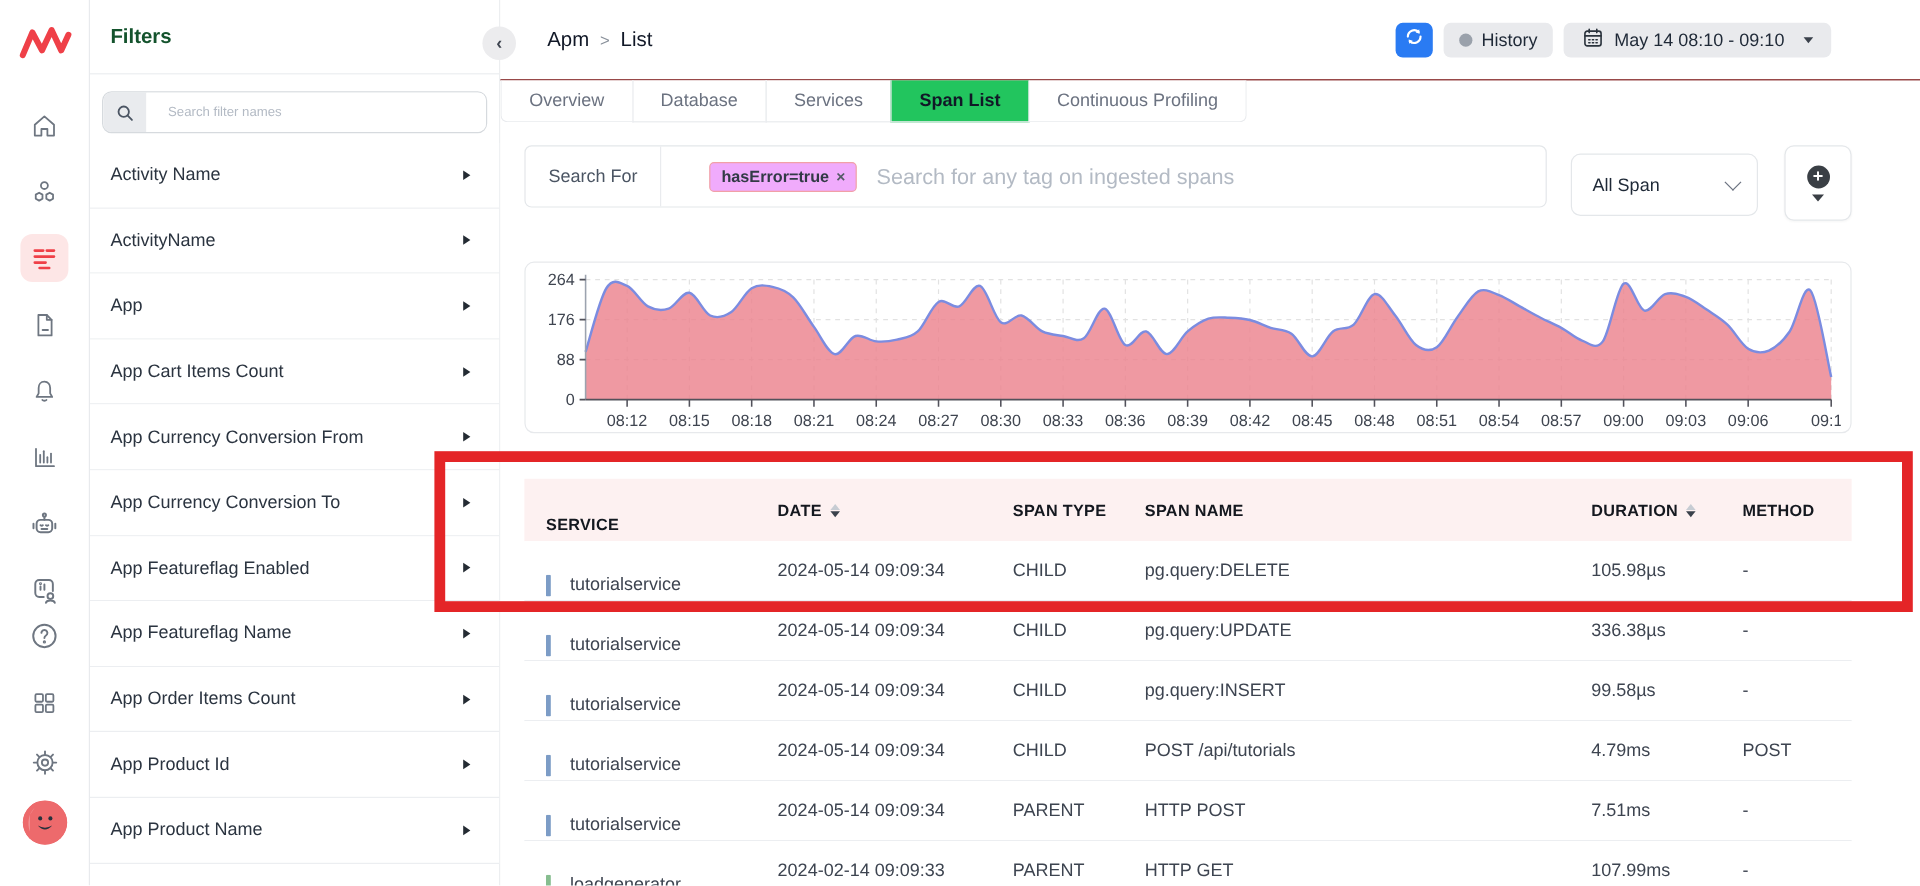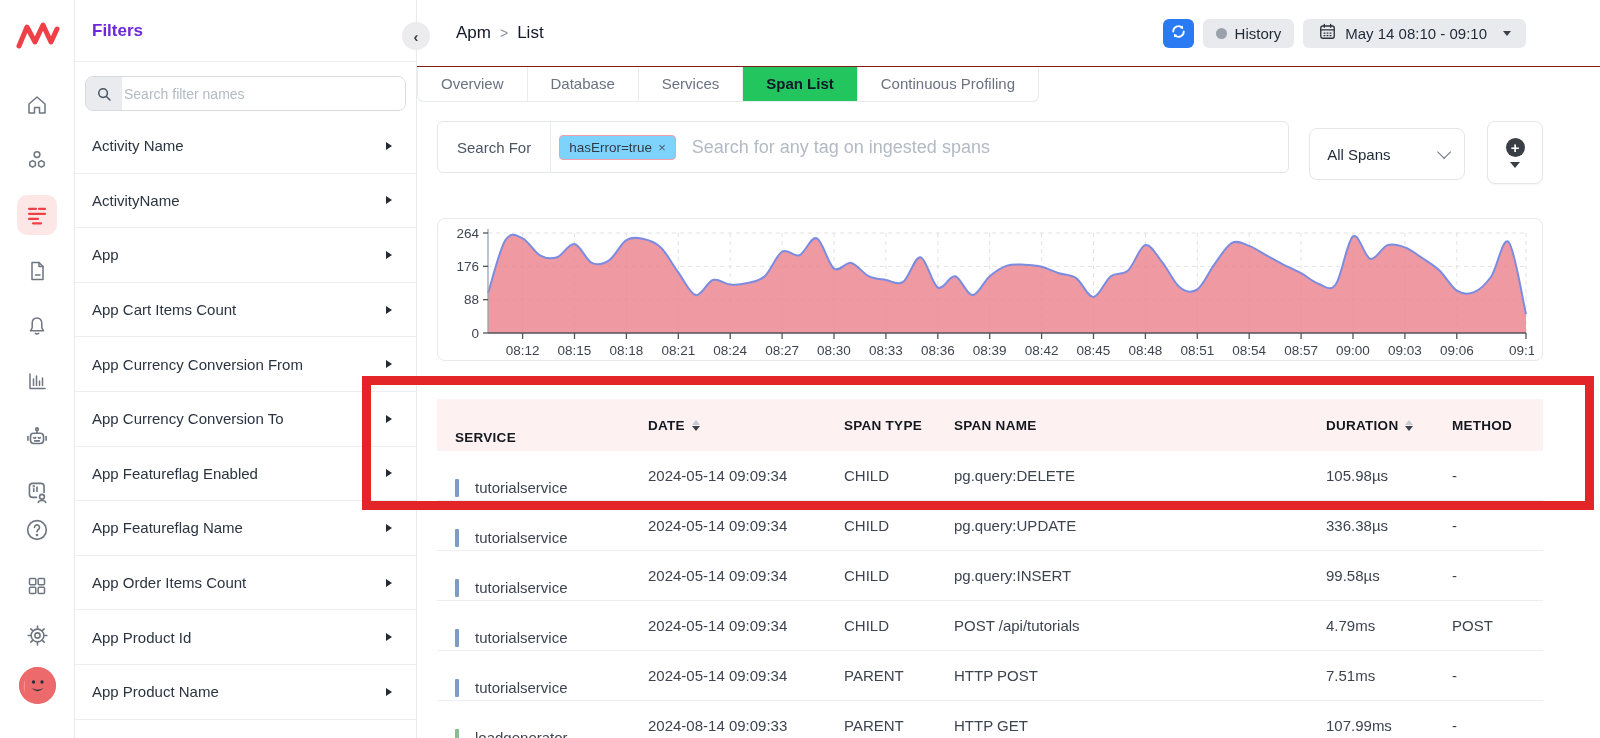--- a/index.html
+++ b/index.html
@@ -11,25 +11,25 @@
   .rail { position:absolute; left:0; top:0; width:75px; height:738px; border-right:1px solid #e8eaed; background:#fff; }
   .logo { position:absolute; left:14px; top:16px; width:48px; height:40px; }
   .rail-icon { position:absolute; left:23px; width:28px; height:28px; display:flex; align-items:center; justify-content:center; }
   .rail-icon svg { stroke:#6e7681; fill:none; stroke-width:1.5; stroke-linecap:round; stroke-linejoin:round; }
   .rail-active { position:absolute; left:17px; width:40px; height:40px; border-radius:10px; background:#fde6e6; display:flex; align-items:center; justify-content:center; }
   .avatar { position:absolute; left:19px; width:37px; height:37px; border-radius:50%; background:#ed6a6c; overflow:hidden; }
 
   
   .filters { position:absolute; left:75px; top:0; width:342px; height:738px; border-right:1px solid #e8eaed; background:#fff; }
   .filters-head { height:62px; border-bottom:1px solid #eceef1; display:flex; align-items:center; padding-left:17px; }
-  .filters-title { font-size:17px; font-weight:600; color:#6d28d9; }
+  .filters-title { font-size:17px; font-weight:600; color:#14532d; }
   .collapse-btn { position:absolute; right:-14px; top:22px; width:28px; height:28px; border-radius:50%; background:#ececee; color:#3f4550; display:flex; align-items:center; justify-content:center; font-size:15px; font-weight:700; z-index:5; cursor:pointer; }
   .filter-search { margin:14px 10px 8px 10px; height:35px; border:1px solid #d6dade; border-radius:8px; display:flex; align-items:stretch; overflow:hidden; }
   .fs-icon { width:36px; background:#e9ebee; display:flex; align-items:center; justify-content:center; }
-  .fs-input { flex:1; border:none; outline:none; padding:0 2px; font-size:14px; color:#1f2937; font-family:"Liberation Sans",sans-serif; }
+  .fs-input { flex:1; border:none; outline:none; padding:0 18px; font-size:11px; color:#1f2937; font-family:"Liberation Sans",sans-serif; }
   .fs-input::placeholder { color:#b3bac4; }
   .filter-list { }
   .filter-item { height:54.6px; display:flex; align-items:center; justify-content:space-between; padding:0 24px 0 17px; border-bottom:1px solid #eceef1; font-size:15px; color:#2b3440; cursor:pointer; background:#fff; }
   .filter-caret { width:0; height:0; border-left:6px solid #242b33; border-top:4.5px solid transparent; border-bottom:4.5px solid transparent; }
 
   
   .main { position:absolute; left:417px; top:0; right:0; height:738px; background:#fff; }
   .topbar { height:66px; display:flex; align-items:center; justify-content:space-between; padding:0 74px 0 39px; }
   .breadcrumb { font-size:17px; color:#111827; display:flex; gap:9px; align-items:center; }
   .breadcrumb .sep { color:#8a919b; font-size:14px; }
@@ -44,21 +44,21 @@
   .tab:first-child { margin-left:0; border-bottom-left-radius:6px; }
   .tab.active { background:#22c55e; color:#111827; font-weight:700; }
   .tab:last-child { border-bottom-right-radius:6px; }
 
   .content { padding:19px 57px 0 20px; }
 
   .searchrow { display:flex; align-items:flex-start;text-align:right; }
   .searchbar { width:853px; height:52px; border:1px solid #e4e7ea; border-radius:6px; display:flex; align-items:center; background:#fff; }
   .sb-label { padding:0 19px; font-size:15px; color:#4b5563; }
   .sb-div { width:1px; align-self:stretch; background:#e9ebee; }
-  .tag { margin-left:8px; display:flex; align-items:center; gap:6px; background:#7dd3fc; border:1px solid #f1a0a7; border-radius:4px; padding:4px 9px; font-size:13.5px; color:#323a46; cursor:pointer; }
+  .tag { margin-left:40px; display:flex; align-items:center; gap:6px; background:#f0abfc; border:1px solid #f1a0a7; border-radius:4px; padding:4px 9px; font-size:13.5px; color:#323a46; cursor:pointer;font-weight:bold; }
   .tag .x { color:#545b66; font-size:13px; }
   .sb-placeholder { margin-left:16px; font-size:18px; color:#b3bac4; }
   .select { margin-left:20px; width:156px; height:52px; margin-top:7px; border:1px solid #e4e7ea; border-radius:8px; display:flex; align-items:center; justify-content:space-between; padding:0 17px; font-size:15px; color:#1f2937; background:#fff; cursor:pointer; }
   .sel-caret { width:10px; height:10px; border-right:1.8px solid #6b7280; border-bottom:1.8px solid #6b7280; transform:rotate(45deg) translateY(-3px); }
   .plusbtn { margin-left:22px; width:56px; height:63px; border:1px solid #e4e7ea; border-radius:8px; background:#fff; box-shadow:0 1px 2px rgba(0,0,0,.04); display:flex; flex-direction:column; align-items:center; justify-content:center; gap:5px; cursor:pointer; }
   .plus-circle { width:19px; height:19px; border-radius:50%; background:#3a3f45; color:#fff; display:flex; align-items:center; justify-content:center; font-size:15px; font-weight:700; line-height:1; }
   .plus-caret { width:0; height:0; border-top:6px solid #3a3f45; border-left:5px solid transparent; border-right:5px solid transparent; }
 
   .chartcard { margin-top:34px; width:1106px; height:143px; border:1px solid #e7e9ec; border-radius:8px; background:#fff; padding:6px 8px 0 6px; }
   .chartcard svg { display:block; }
@@ -293,21 +293,21 @@
         <div class="searchbar">
           <span class="sb-label">Search For</span>
           <span class="sb-div"></span>
           <span class="tag">
             <span>hasError=true</span>
             <span class="x">×</span>
           </span>
           <span class="sb-placeholder">Search for any tag on ingested spans</span>
         </div>
         <div class="select">
-          <span>All Spans</span>
+          <span>All Span</span>
           <span class="sel-caret"></span>
         </div>
         <div class="plusbtn">
           <span class="plus-circle">+</span>
           <span class="plus-caret"></span>
         </div>
       </div>
 
       <div class="chartcard">
         <svg id="chart" width="1090" height="136" viewBox="0 0 1090 136">
@@ -522,21 +522,21 @@
             <div class="cell c-method">
               <span>-</span>
             </div>
           </div>
           <div class="trow">
             <div class="cell c-service">
               <span class="marker green"></span>
               <span>loadgenerator</span>
             </div>
             <div class="cell c-date">
-              <span>2024-08-14 09:09:33</span>
+              <span>2024-02-14 09:09:33</span>
             </div>
             <div class="cell c-type">
               <span>PARENT</span>
             </div>
             <div class="cell c-name">
               <span>HTTP GET</span>
             </div>
             <div class="cell c-duration">
               <span>107.99ms</span>
             </div>

